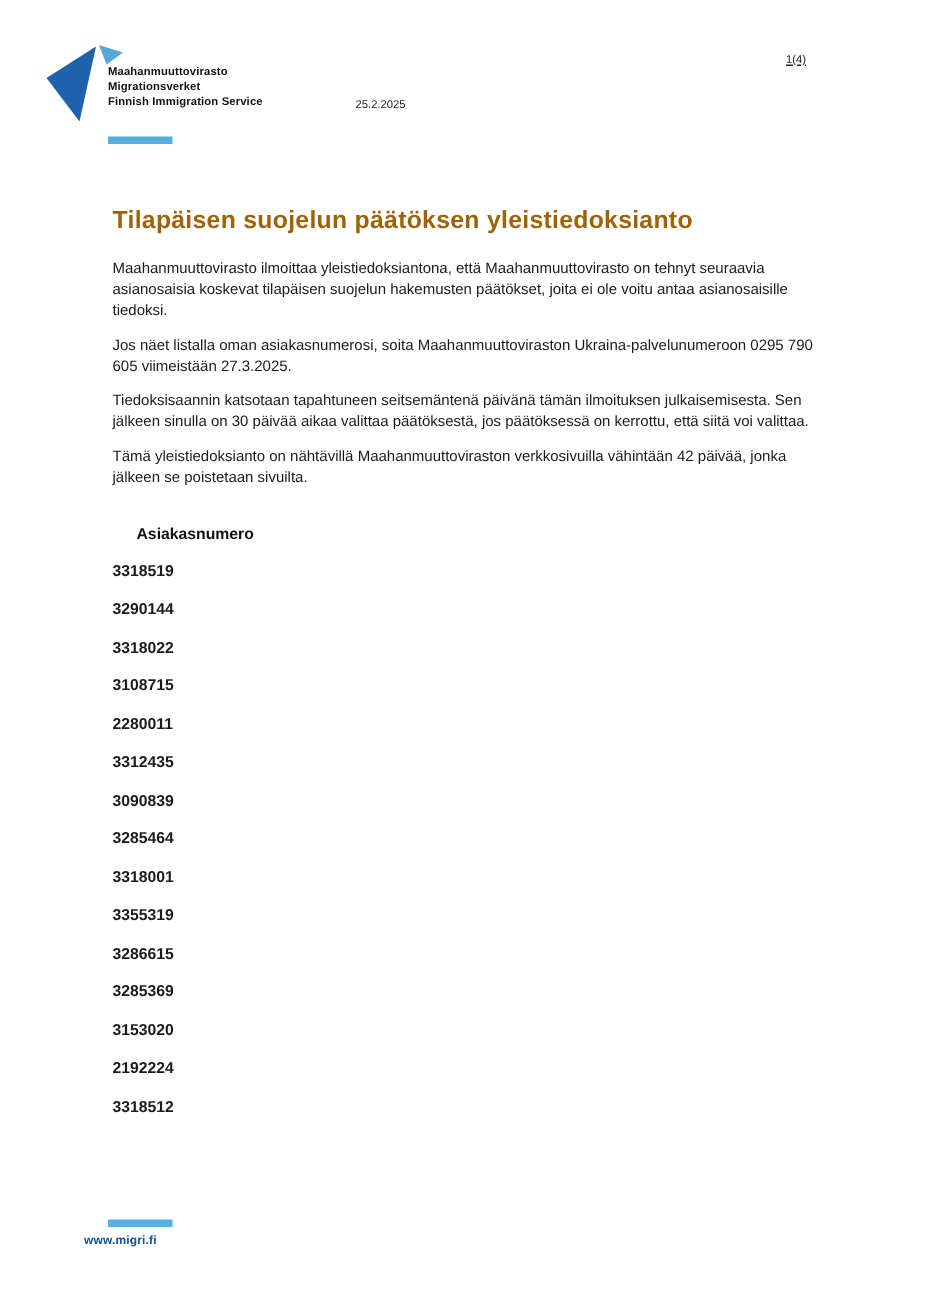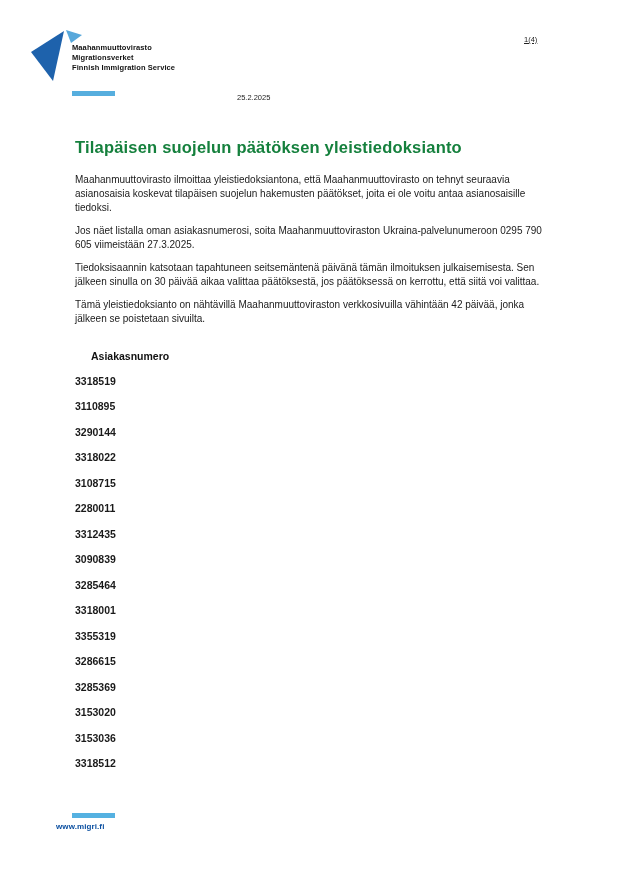--- a/index.html
+++ b/index.html
@@ -33,21 +33,20 @@
     line-height: 10px;
     color: #111111;
     letter-spacing: 0.1px;
   }
   .doc-date {
     position: absolute;
     left: 237px;
     top: 65px;
     font-size: 7.5px;
     color: #222222;
-    margin-top: 28px;
   }
   .page-number {
     position: absolute;
     left: 524px;
     top: 35px;
     font-size: 7.5px;
     color: #222222;
     text-decoration: underline;
   }
   .header-bar {
@@ -63,21 +62,21 @@
     position: absolute;
     left: 75px;
     top: 138px;
     width: 470px;
   }
   .doc-title {
     margin: 0 0 16px 0;
     font-size: 16.5px;
     font-weight: bold;
     letter-spacing: 0.2px;
-    color: #15803d;
+    color: #a16207;
   }
   .content p {
     margin: 0 0 9px 0;
     font-size: 10px;
     line-height: 14px;
     color: #1a1a1a;
   }
   .list-heading {
     margin: 24px 0 0 16px;
     font-size: 10.5px;
@@ -140,34 +139,33 @@
 
     <p>Maahanmuuttovirasto ilmoittaa yleistiedoksiantona, että Maahanmuuttovirasto on tehnyt seuraavia asianosaisia koskevat tilapäisen suojelun hakemusten päätökset, joita ei ole voitu antaa asianosaisille tiedoksi.</p>
     <p>Jos näet listalla oman asiakasnumerosi, soita Maahanmuuttoviraston Ukraina-palvelunumeroon 0295 790 605 viimeistään 27.3.2025.</p>
     <p>Tiedoksisaannin katsotaan tapahtuneen seitsemäntenä päivänä tämän ilmoituksen julkaisemisesta. Sen jälkeen sinulla on 30 päivää aikaa valittaa päätöksestä, jos päätöksessä on kerrottu, että siitä voi valittaa.</p>
     <p>Tämä yleistiedoksianto on nähtävillä Maahanmuuttoviraston verkkosivuilla vähintään 42 päivää, jonka jälkeen se poistetaan sivuilta.</p>
 
     <h2 class="list-heading">Asiakasnumero</h2>
 
     <div class="number-list">
       <div class="customer-number">3318519</div>
-      <div class="customer-number">3110895</div>
       <div class="customer-number">3290144</div>
       <div class="customer-number">3318022</div>
       <div class="customer-number">3108715</div>
       <div class="customer-number">2280011</div>
       <div class="customer-number">3312435</div>
       <div class="customer-number">3090839</div>
       <div class="customer-number">3285464</div>
       <div class="customer-number">3318001</div>
       <div class="customer-number">3355319</div>
       <div class="customer-number">3286615</div>
       <div class="customer-number">3285369</div>
       <div class="customer-number">3153020</div>
-      <div class="customer-number">3153036</div>
+      <div class="customer-number">2192224</div>
       <div class="customer-number">3318512</div>
     </div>
   </div>
 
   <div class="footer-bar"></div>
   <a href="#" class="footer-link">www.migri.fi</a>
 
 </div>
 
 </body></html>

